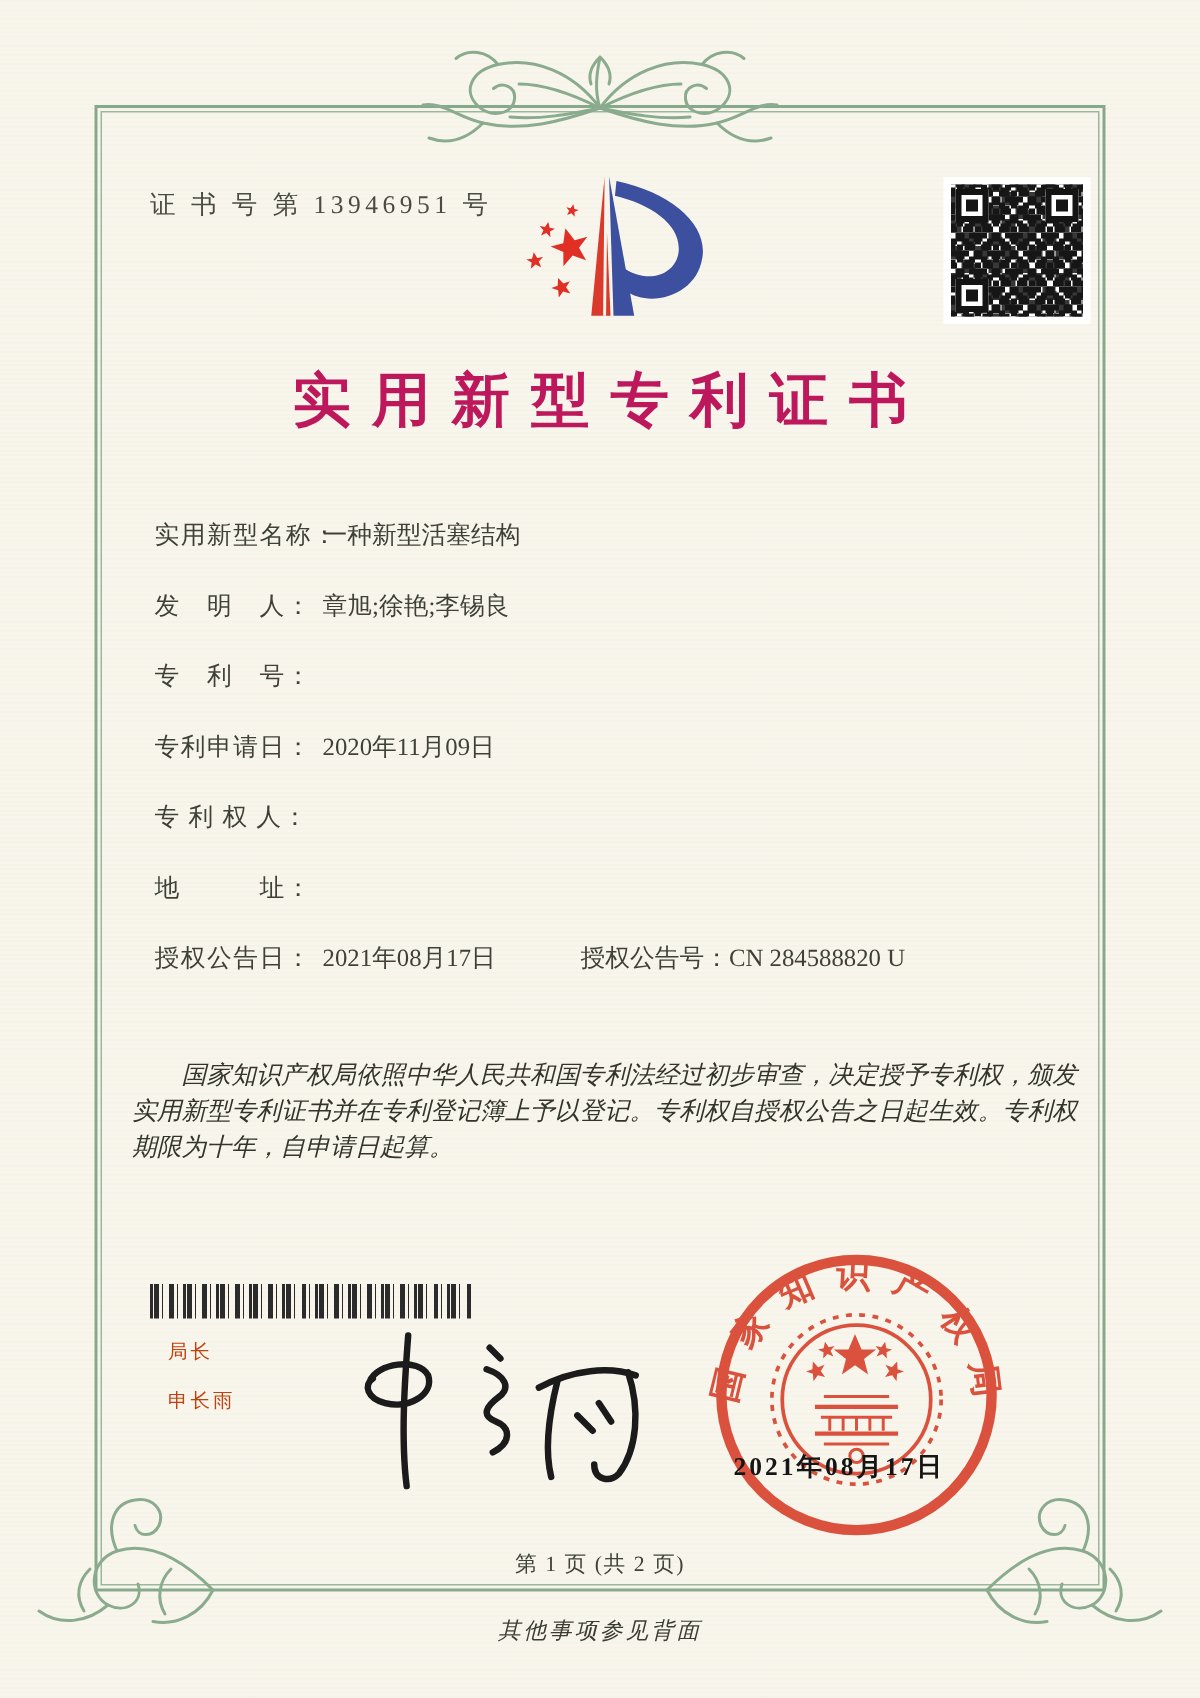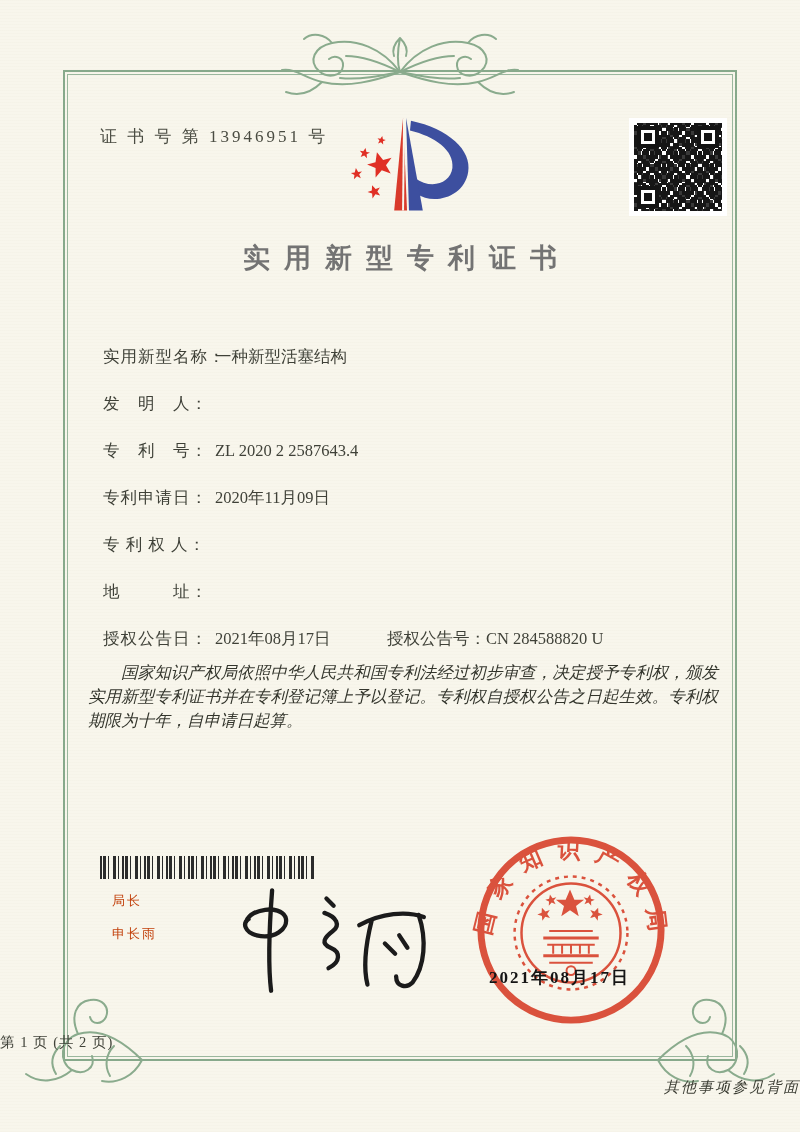--- a/index.html
+++ b/index.html
@@ -37,53 +37,53 @@
       repeating-conic-gradient(#161616 0% 25%, transparent 0% 50%),
       repeating-conic-gradient(#161616 0% 25%, transparent 0% 50%),
       repeating-conic-gradient(rgba(22,22,22,.85) 0% 25%, transparent 0% 50%);
     background-size:8px 8px, 12px 12px, 18px 18px;
     background-position:0 0, 3px 2px, 7px 5px; }
   .finder { position:absolute; width:22px; height:22px; border:4px solid #141414; background:#fff; }
   .finder::after { content:""; position:absolute; inset:3px; background:#141414; }
   .finder.tl { left:3px; top:3px; } .finder.tr { right:3px; top:3px; } .finder.bl { left:3px; bottom:3px; }
 
   .title { position:absolute; left:0; right:0; top:240px; text-align:center;
-    font-size:27px; font-weight:bold; letter-spacing:14px; text-indent:14px; color:#737373; }
+    font-size:39px; font-weight:bold; letter-spacing:14px; text-indent:14px; color:#be185d; }
 
   .fields { position:absolute; left:103px; top:0; width:615px; }
   .frow { position:absolute; display:flex; font-size:16.5px; line-height:24px; white-space:pre; }
   .frow .lab { width:112px; flex:0 0 112px; letter-spacing:1px; }
   .frow .val { white-space:pre-wrap; width:480px; }
   .r1{top:345px}.r2{top:392px}.r3{top:439px}.r4{top:486px}.r5{top:533px}.r6{top:580px}
   .rg{top:627px}
   .grant2 { position:absolute; left:284px; top:0; display:flex; white-space:pre;text-align:center; }
 
   .paras { position:absolute; left:88px; top:661px; width:630px;
     font-size:16.5px; line-height:24px; font-style:italic; color:#33352c; }
-  .paras p { text-indent:2em; text-align:justify; }
+  .paras p { text-indent:2em; text-align:justify;margin-top:44px; }
 
   .barcode { position:absolute; left:100px; top:856px; width:214px; height:23px;
     background:repeating-linear-gradient(90deg,
       #2b2b2b 0 2px, transparent 2px 3px,
       #2b2b2b 3px 6px, transparent 6px 8px,
       #2b2b2b 8px 9px, transparent 9px 13px,
       #2b2b2b 13px 16px, transparent 16px 18px,
       #2b2b2b 18px 19px, transparent 19px 22px); }
 
   .signer { position:absolute; left:112px; top:884px; font-size:13px;
     line-height:33px; color:#c2410c; letter-spacing:2px; }
   .sig-svg { position:absolute; left:226px; top:886px; width:205px; height:108px; }
 
   .seal-svg { position:absolute; left:472px; top:831px; width:198px; height:198px; opacity:.92; }
   .seal-date { position:absolute; left:489px; top:966px; font-size:17px;
     color:#151515; letter-spacing:2px; white-space:nowrap; font-weight:bold; }
 
-  .page-no { position:absolute; left:0; right:0; top:1033px; text-align:left;
+  .page-no { position:absolute; left:0; right:0; top:1033px; text-align:center;
     font-size:14.5px; color:#41433a; letter-spacing:1px; }
-  .back-note { position:absolute; left:0; right:0; top:1078px; text-align:right;
+  .back-note { position:absolute; left:0; right:0; top:1078px; text-align:center;
     font-size:15px; font-style:italic; color:#3b3d33; letter-spacing:2px; }
 
   .green-stroke { fill:none; stroke:#8aab8d; stroke-width:2; stroke-linecap:round; }
 </style>
 </head>
 <body>
 
 <div class="texture"></div>
 
 <div class="frame-outer">
@@ -156,24 +156,24 @@
 
 <div class="title">实用新型专利证书</div>
 
 <div class="fields">
   <div class="frow r1">
     <span class="lab">实用新型名称：</span>
     <span class="val">一种新型活塞结构</span>
   </div>
   <div class="frow r2">
     <span class="lab">发　明　人：</span>
+    <span class="val">章旭;徐艳;李锡良</span>
   </div>
   <div class="frow r3">
     <span class="lab">专　利　号：</span>
-    <span class="val">ZL 2020 2 2587643.4</span>
   </div>
   <div class="frow r4">
     <span class="lab">专利申请日：</span>
     <span class="val">2020年11月09日</span>
   </div>
   <div class="frow r5">
     <span class="lab">专 利 权 人：</span>
   </div>
   <div class="frow r6">
     <span class="lab">地　　　址：</span>

